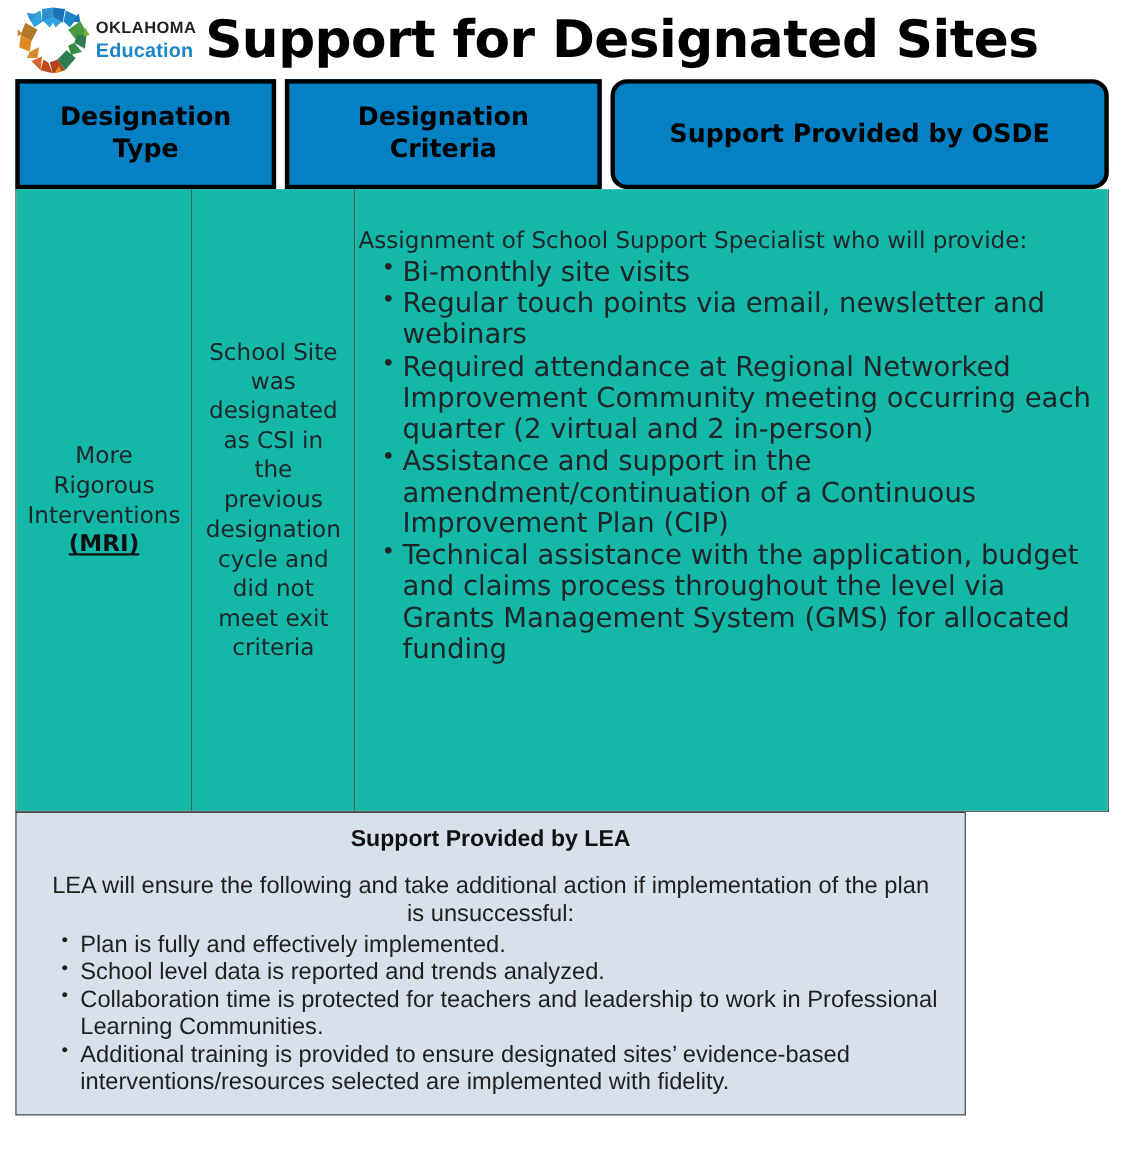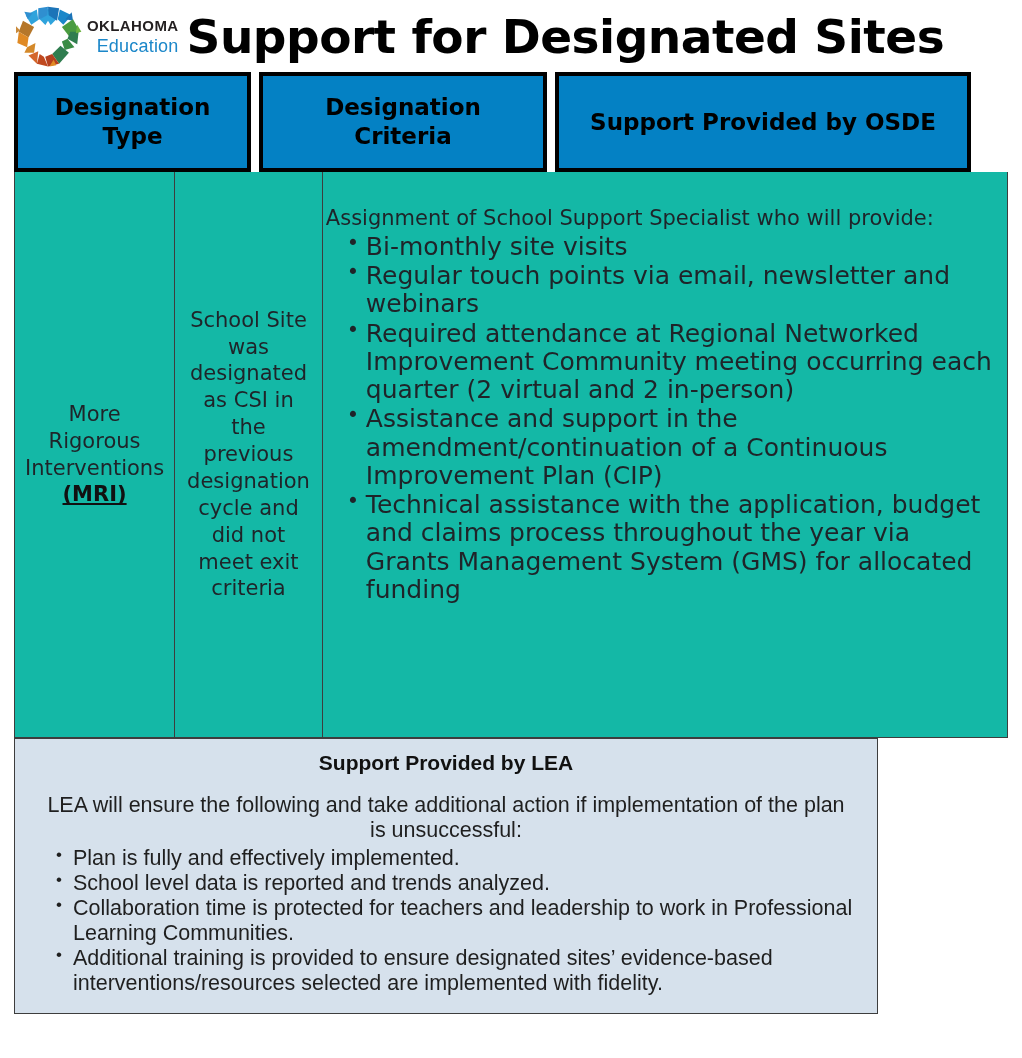--- a/index.html
+++ b/index.html
@@ -41,27 +41,26 @@
   .logo-text .l1 {
     font-family: "Liberation Sans", sans-serif;
     font-weight: bold;
     font-size: 15px;
     letter-spacing: 0.4px;
     color: #231f20;
     display: block;
   }
   .logo-text .l2 {
     font-family: "Liberation Sans", sans-serif;
-    font-weight: normal;
+    font-weight: bold;
     font-size: 18px;
     letter-spacing: 0.2px;
     color: #1b87c9;
     display: block;
     margin-top: 4px;
-    text-align: right;
   }
   .page-title {
     font-family: "DejaVu Sans", sans-serif;
     font-weight: bold;
     font-size: 47px;
     line-height: 1;
     letter-spacing: -0.5px;
     color: #000000;
     margin-left: 8px;
     white-space: nowrap;
@@ -89,21 +88,21 @@
     justify-content: center;
     text-align: center;
     font-family: "DejaVu Sans", sans-serif;
     font-weight: bold;
     font-size: 23px;
     line-height: 1.25;
     color: #000000;
   }
   .head-cell.c1 { width: 237px; }
   .head-cell.c2 { width: 288px; margin-left: 8px; }
-  .head-cell.c3 { width: 416px; margin-left: 8px; }
+  .head-cell.c3 { width: 453px; margin-left: 8px; border-radius: 15px; }
 
   .body-row {
     display: flex;
     border-left: 1px solid #3d3d3d;
     border-right: 1px solid #3d3d3d;
     border-bottom: 1px solid #3d3d3d;
     box-sizing: border-box;
     min-height: 566px;
   }
   .body-cell {
@@ -295,21 +294,21 @@
       <div class="cell-text">School Site was designated as CSI in the previous designation cycle and did not meet exit criteria</div>
     </div>
 
     <div class="body-cell c3">
       <p class="osde-intro">Assignment of School Support Specialist who will provide:</p>
       <ul class="osde-list">
         <li>Bi-monthly site visits</li>
         <li>Regular touch points via email, newsletter and webinars</li>
         <li>Required attendance at Regional Networked Improvement Community meeting occurring each quarter (2 virtual and 2 in-person)</li>
         <li>Assistance and support in the amendment/continuation of a Continuous Improvement Plan (CIP)</li>
-        <li>Technical assistance with the application, budget and claims process throughout the year via Grants Management System (GMS) for allocated funding</li>
+        <li>Technical assistance with the application, budget and claims process throughout the level via Grants Management System (GMS) for allocated funding</li>
       </ul>
     </div>
   </div>
 </div>
 
 <div class="lea-panel">
   <div class="lea-title">Support Provided by LEA</div>
   <p class="lea-intro">LEA will ensure the following and take additional action if implementation of the plan is unsuccessful:</p>
   <ul class="lea-list">
     <li>Plan is fully and effectively implemented.</li>

